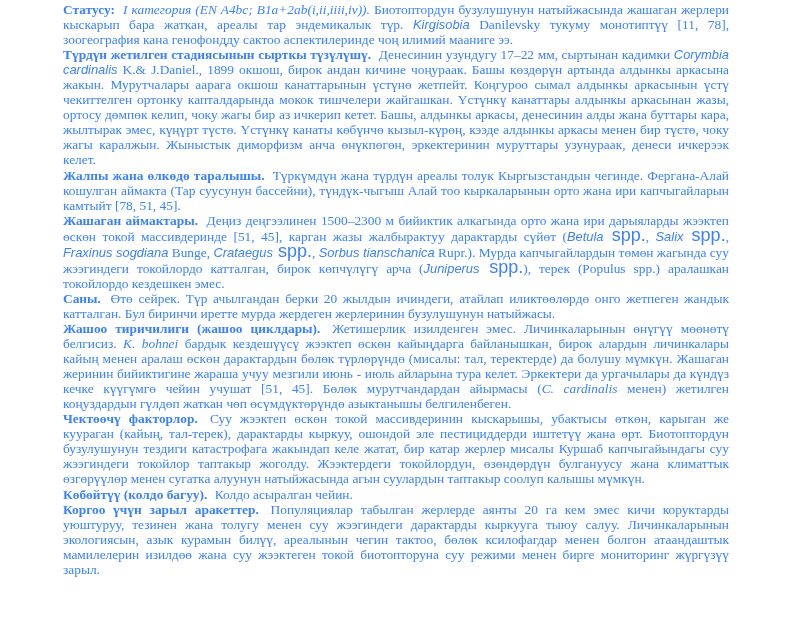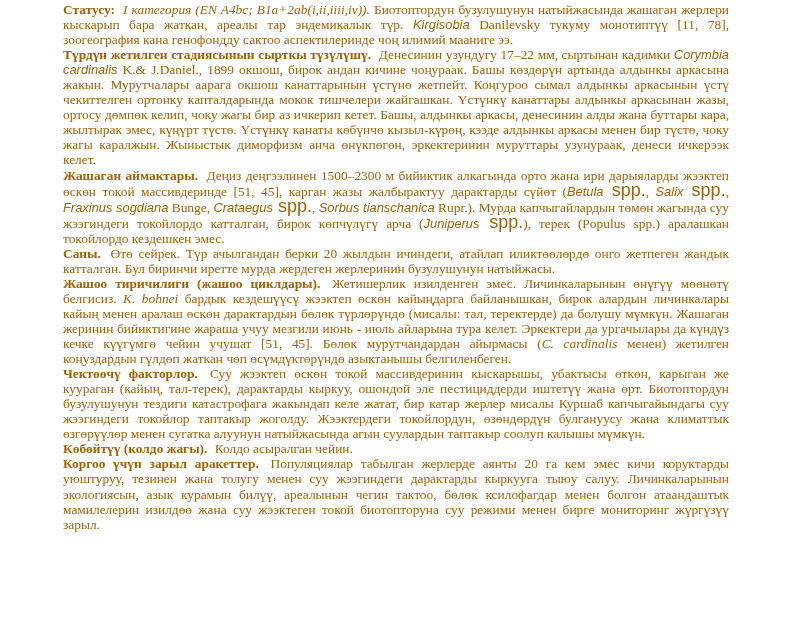--- a/index.html
+++ b/index.html
@@ -30,22 +30,23 @@
   }
   .run-s {
     font-family: "Liberation Sans", "DejaVu Sans", sans-serif;
     font-size: 18px;
   }
   .run-r { font-style: normal; }
 </style>
 </head>
 <body style="background: rgb(255, 255, 255);">
 
-<div class="doc" style="color: #a16207;">
+<div class="doc" style="color: #3b82f6;">
     <p class="para"><span class="run-b">Статусу:</span><span class="run-i"> I категория (EN A4bc; B1a+2ab(i,ii,iiii,iv)).</span><span class="run-r"> Биотоптордун бузулушунун натыйжасында жашаган жерлери кыскарып бара жаткан, ареалы тар эндемикалык түр. </span><span class="run-is">Kirgisobia</span><span class="run-r"> Danilevsky тукуму монотиптүү [11, 78], зоогеография кана генофондду сактоо аспектилеринде чоң илимий мааниге ээ.</span></p>
     <p class="para"><span class="run-b">Түрдүн жетилген стадиясынын сырткы түзүлүшү.</span><span class="run-r"> Денесинин узундугу 17–22 мм, сыртынан кадимки </span><span class="run-is">Corymbia cardinalis</span><span class="run-r"> K.&amp; J.Daniel., 1899 окшош, бирок андан кичине чоңураак. Башы көздөрүн артында алдынкы аркасына жакын. Мурутчалары аарага окшош канаттарынын үстүнө жетпейт. Коңгуроо сымал алдынкы аркасынын үстү чекиттелген ортонку капталдарында мокок тишчелери жайгашкан. Үстүнкү канаттары алдынкы аркасынан жазы, ортосу дөмпөк келип, чоку жагы бир аз ичкерип кетет. Башы, алдынкы аркасы, денесинин алды жана буттары кара, жылтырак эмес, күңүрт түстө. Үстүнкү канаты көбүнчө кызыл-күрөң, кээде алдынкы аркасы менен бир түстө, чоку жагы каралжын. Жыныстык диморфизм анча өнүкпөгөн, эркектеринин муруттары узунураак, денеси ичкерээк келет.</span></p>
+    <p class="para"><span class="run-b">Жалпы жана өлкөдө таралышы.</span><span class="run-r"> Түркүмдүн жана түрдүн ареалы толук Кыргызстандын чегинде. Фергана-Алай кошулган аймакта (Тар суусунун бассейни), түндүк-чыгыш Алай тоо кыркаларынын орто жана ири капчыгайларын камтыйт [78, 51, 45].</span></p>
     <p class="para"><span class="run-b">Жашаган аймактары.</span><span class="run-r"> Деңиз деңгээлинен 1500–2300 м бийиктик алкагында орто жана ири дарыяларды жээктеп өскөн токой массивдеринде [51, 45], карган жазы жалбырактуу дарактарды сүйөт (</span><span class="run-is">Betula</span><span class="run-s"> spp.</span><span class="run-r">, </span><span class="run-is">Salix</span><span class="run-s"> spp.</span><span class="run-r">, </span><span class="run-is">Fraxinus sogdiana</span><span class="run-r"> Bunge, </span><span class="run-is">Crataegus</span><span class="run-s"> spp.</span><span class="run-r">, </span><span class="run-is">Sorbus tianschanica</span><span class="run-r"> Rupr.). Мурда капчыгайлардын төмөн жагында суу жээгиндеги токойлордо катталган, бирок көпчүлүгү арча (</span><span class="run-is">Juniperus</span><span class="run-s"> spp.</span><span class="run-r">), терек (Populus spp.) аралашкан токойлордо кездешкен эмес.</span></p>
     <p class="para"><span class="run-b">Саны.</span><span class="run-r"> Өтө сейрек. Түр ачылгандан берки 20 жылдын ичиндеги, атайлап иликтөөлөрдө онго жетпеген жандык катталган. Бул биринчи иретте мурда жердеген жерлеринин бузулушунун натыйжасы.</span></p>
     <p class="para"><span class="run-b">Жашоо тиричилиги (жашоо циклдары).</span><span class="run-r"> Жетишерлик изилденген эмес. Личинкаларынын өнүгүү мөөнөтү белгисиз. </span><span class="run-i">K. bohnei</span><span class="run-r"> бардык кездешүүсү жээктеп өскөн кайыңдарга байланышкан, бирок алардын личинкалары кайың менен аралаш өскөн дарактардын бөлөк түрлөрүндө (мисалы: тал, теректерде) да болушу мүмкүн. Жашаган жеринин бийиктигине жараша учуу мезгили июнь - июль айларына тура келет. Эркектери да ургачылары да күндүз кечке күүгүмгө чейин учушат [51, 45]. Бөлөк мурутчандардан айырмасы (</span><span class="run-i">C. cardinalis</span><span class="run-r"> менен) жетилген коңуздардын гүлдөп жаткан чөп өсүмдүктөрүндө азыктанышы белгиленбеген.</span></p>
     <p class="para"><span class="run-b">Чектөөчү факторлор.</span><span class="run-r"> Суу жээктеп өскөн токой массивдеринин кыскарышы, убактысы өткөн, карыган же куураган (кайың, тал-терек), дарактарды кыркуу, ошондой эле пестициддерди иштетүү жана өрт. Биотоптордун бузулушунун тездиги катастрофага жакындап келе жатат, бир катар жерлер мисалы Куршаб капчыгайындагы суу жээгиндеги токойлор таптакыр жоголду. Жээктердеги токойлордун, өзөндөрдүн булгануусу жана климаттык өзгөрүүлөр менен сугатка алуунун натыйжасында агын суулардын таптакыр соолуп калышы мүмкүн.</span></p>
-    <p class="para"><span class="run-b">Көбөйтүү (колдо жагы).</span><span class="run-r"> Колдо асыралган чейин.</span></p>
+    <p class="para"><span class="run-b">Көбөйтүү (колдо багуу).</span><span class="run-r"> Колдо асыралган чейин.</span></p>
     <p class="para"><span class="run-b">Коргоо үчүн зарыл аракеттер.</span><span class="run-r"> Популяциялар табылган жерлерде аянты 20 га кем эмес кичи коруктарды уюштуруу, тезинен жана толугу менен суу жээгиндеги дарактарды кыркууга тыюу салуу. Личинкаларынын экологиясын, азык курамын билүү, ареалынын чегин тактоо, бөлөк ксилофагдар менен болгон атаандаштык мамилелерин изилдөө жана суу жээктеген токой биотопторуна суу режими менен бирге мониторинг жүргүзүү зарыл.</span></p>
   </div>
 
 </body></html>

